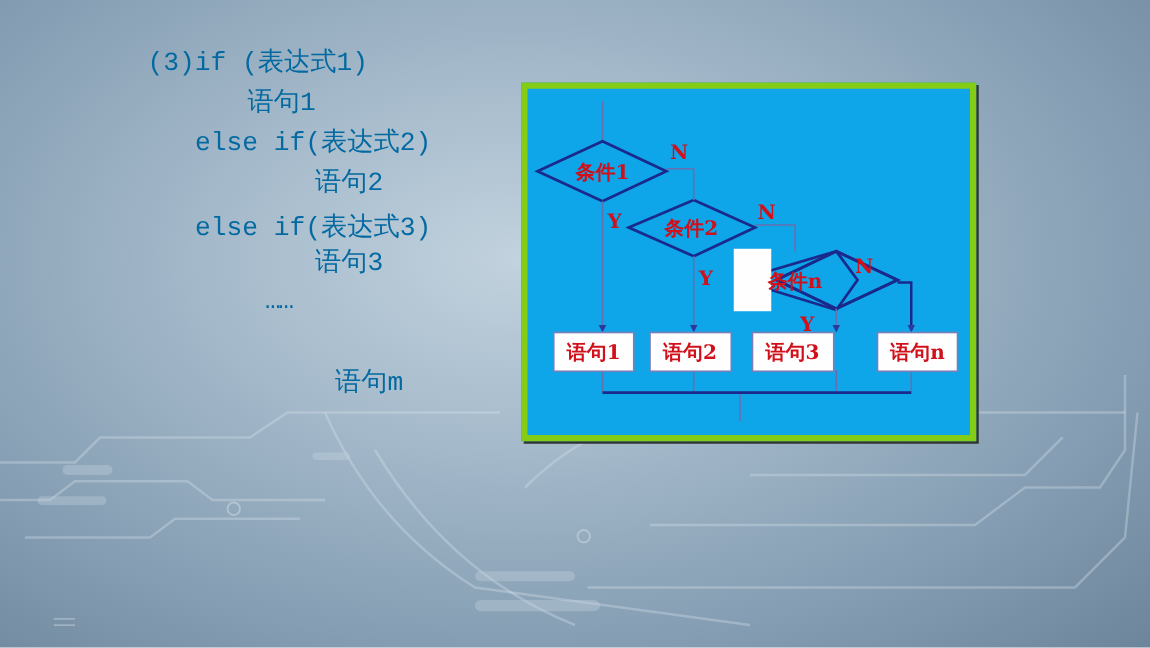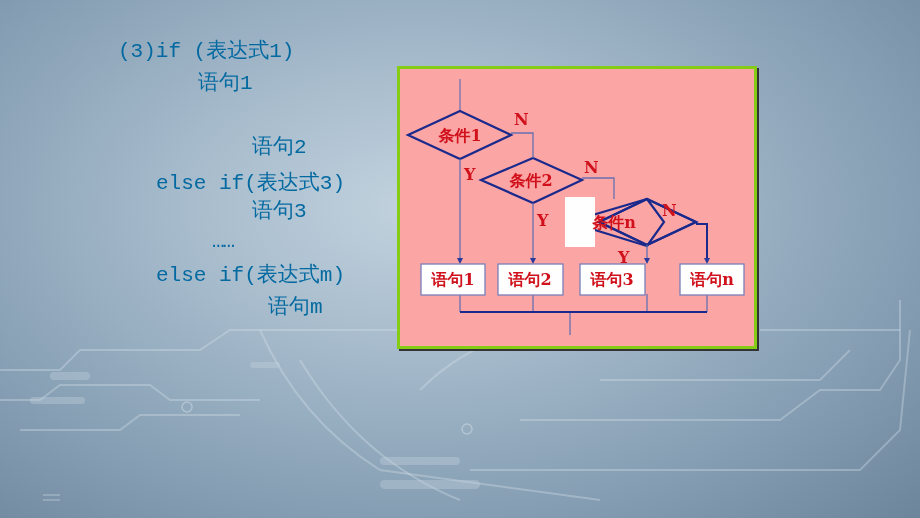--- a/index.html
+++ b/index.html
@@ -9,22 +9,22 @@
     font-family: "DejaVu Serif", "Liberation Serif", serif;
   }
   .deco { position:absolute; left:0; top:0; width:920px; height:518px; pointer-events:none; }
   .code {
     position:absolute; left:0; top:0; width:400px; height:380px;
     font-family: "Liberation Mono", "DejaVu Sans Mono", monospace;
     color:#0369a1; font-size:21px;
   }
   .code-line { position:absolute; white-space:pre; line-height:28px; }
   .diagram-frame {
-    position:absolute; left:397px; top:66px; width:354px; height:277px;
-    background:#fca5a5; border:3px solid #84cc16;
+    position:absolute; left:417px; top:66px; width:354px; height:277px;
+    background:#0ea5e9; border:5px solid #84cc16;
     box-shadow: 2px 2px 0 #333;
   }
   .diagram-frame svg { position:absolute; left:0; top:0; }
 </style>
 </head>
 <body>
 
 <svg class="deco" width="920" height="518" viewBox="0 0 920 518">
   <g fill="none" stroke="#d8e3ec" stroke-opacity="0.35" stroke-width="2">
     <path d="M0 370 L60 370 L80 350 L200 350 L230 330 L400 330"></path>
@@ -51,25 +51,25 @@
   </g>
   <g stroke="#e3ebf1" stroke-opacity="0.5" stroke-width="1">
     <line x1="43" y1="495" x2="60" y2="495"></line>
     <line x1="43" y1="500" x2="60" y2="500"></line>
   </g>
 </svg>
 
 <div class="code">
   <div class="code-line" style="left:118px;top:38px;">(3)if (表达式1)</div>
   <div class="code-line" style="left:198px;top:70px;">语句1</div>
+  <div class="code-line" style="left:156px;top:102px;">else if(表达式2)</div>
   <div class="code-line" style="left:252px;top:134px;">语句2</div>
   <div class="code-line" style="left:156px;top:170px;">else if(表达式3)</div>
   <div class="code-line" style="left:252px;top:198px;">语句3</div>
   <div class="code-line" style="left:212px;top:228px;letter-spacing:-2px;">……</div>
-  <div class="code-line" style="left:156px;top:262px;">else if(表达式m)</div>
   <div class="code-line" style="left:268px;top:294px;">语句m</div>
 </div>
 
 <div class="diagram-frame">
   <svg width="354" height="277" viewBox="0 0 354 277" font-family="'DejaVu Serif','Liberation Serif',serif">
     <g stroke="#1a2a8c" fill="none" stroke-width="2.2">
 
       <line x1="60" y1="10" x2="60" y2="42" stroke="#6670b0" stroke-width="1.2"></line>
 
       <polygon points="60,42 111,66 60,90 8,66"></polygon>

